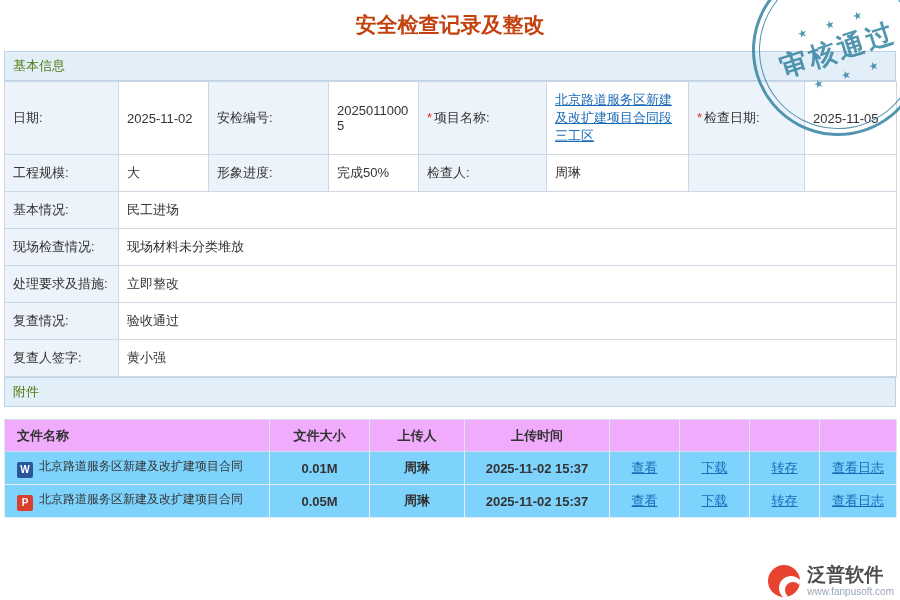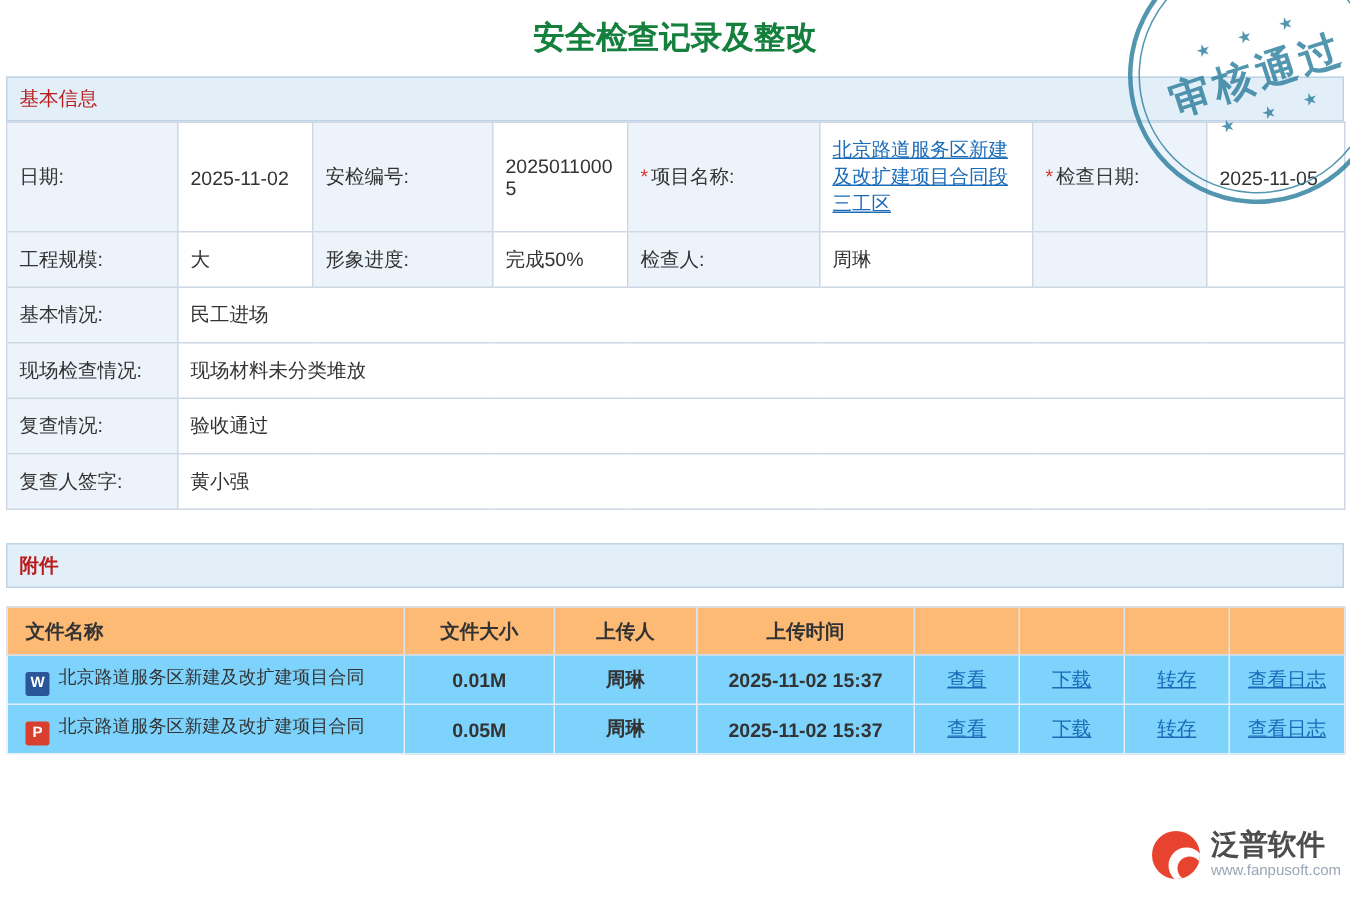--- a/index.html
+++ b/index.html
@@ -8,21 +8,21 @@
     width:900px; height:600px;
     font-family:"Liberation Sans","DejaVu Sans",sans-serif;
     background:#fff; color:#333;
     position:relative; overflow:hidden;
   }
   .page { width:900px; height:600px; position:relative; overflow:hidden; }
 
   
   .page-title {
     margin:0; padding:11px 0 12px;
-    text-align:center; font-size:21px; font-weight:bold; color:#15803d;
+    text-align:center; font-size:21px; font-weight:bold; color:#c2410c;
   }
 
   
   .stamp {
     position:absolute; top:-36px; right:-24px;
     width:172px; height:172px;
     transform:rotate(-18deg);
     opacity:.82; z-index:5; pointer-events:none;
   }
   .stamp-inner {
@@ -35,23 +35,23 @@
     content:""; position:absolute; left:4px; top:4px; right:4px; bottom:4px;
     border:1px solid #2e7f9f; border-radius:50%;
   }
   .stamp-text { font-size:27px; font-weight:bold; color:#2e7f9f; letter-spacing:3px; margin:2px 0; }
   .stamp-stars { color:#2e7f9f; font-size:11px; letter-spacing:8px; text-indent:8px; }
 
   
   .section-bar {
     margin:0 4px; height:30px; line-height:28px;
     background:#e2eef8; border:1px solid #bed3e6;
-    color:#b91c1c; font-size:13px; padding-left:8px;
-  }
-  .section-bar.attach { margin-top:22px;font-weight:bold; }
+    color:#4d7c0f; font-size:13px; padding-left:8px;
+  }
+  .section-bar.attach { margin-top:0; }
 
   
   .info-table {
     width:892px; margin:0 4px; border-collapse:collapse;
     font-size:13px; table-layout:fixed;
   }
   .info-table td {
     border:1px solid #cdd8e4; padding:9px 8px;
     vertical-align:middle; word-wrap:break-word;
   }
@@ -63,21 +63,21 @@
   .req { color:#d9342b; margin-right:2px; }
   a.link { color:#1a6bb8; text-decoration:underline; cursor:pointer; }
 
   
   .attach-table {
     width:892px; margin:12px 4px 0; border-collapse:collapse;
     font-size:13px; table-layout:fixed;
   }
   .attach-table th {
     border:1px solid #dde6ef; border-top:1px solid #cfdceb; border-bottom:1px solid #cfdceb;
-    height:32px; font-weight:bold; color:#333; background:#fdba74;
+    height:32px; font-weight:bold; color:#333; background:#f0abfc;
     text-align:center; font-size:13px;
   }
   .attach-table th.name-h { text-align:left; padding-left:12px; }
   .attach-table td {
     border:1px solid #e7edf4; height:33px; padding:4px 6px;
     text-align:center; background:#7dd3fc;
   }
   .attach-table td.name-c {
     text-align:left; padding-left:12px; font-size:12px;
     white-space:nowrap; overflow:hidden;
@@ -87,21 +87,21 @@
     display:inline-block; width:16px; height:16px; border-radius:2px;
     color:#fff; font-size:10px; font-weight:bold; text-align:center;
     line-height:16px; margin-right:6px; vertical-align:-3px;
   }
   .file-icon.word  { background:#2a5699; }
   .file-icon.pdf   { background:#d93f2e; }
   .file-icon.excel { background:#1e7145; }
 
   
   .watermark {
-    position:absolute; right:6px; bottom:14px; z-index:6;
+    position:absolute; right:6px; bottom:3px; z-index:6;
     display:flex; align-items:center; gap:7px;
   }
   .wm-logo {
     width:32px; height:32px; border-radius:50%;
     background:#e8432e; position:relative; overflow:hidden; flex:0 0 auto;
   }
   .wm-logo::after {
     content:""; position:absolute; width:24px; height:24px; border-radius:50%;
     background:#fff; left:11px; top:11px;
   }
@@ -169,20 +169,24 @@
     </tr>
     <tr>
       <td class="lbl">基本情况:</td>
       <td class="val" colspan="7">民工进场</td>
     </tr>
     <tr>
       <td class="lbl">现场检查情况:</td>
       <td class="val" colspan="7">现场材料未分类堆放</td>
     </tr>
     <tr>
+      <td class="lbl">处理要求及措施:</td>
+      <td class="val" colspan="7">立即整改</td>
+    </tr>
+    <tr>
       <td class="lbl">复查情况:</td>
       <td class="val" colspan="7">验收通过</td>
     </tr>
     <tr>
       <td class="lbl">复查人签字:</td>
       <td class="val" colspan="7">黄小强</td>
     </tr>
   </tbody>
     </table>
 

